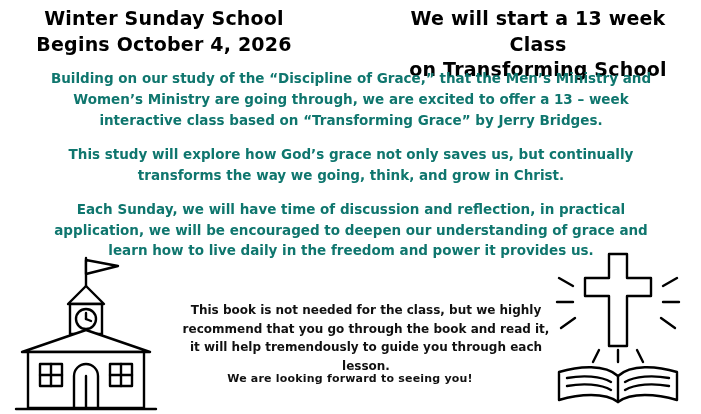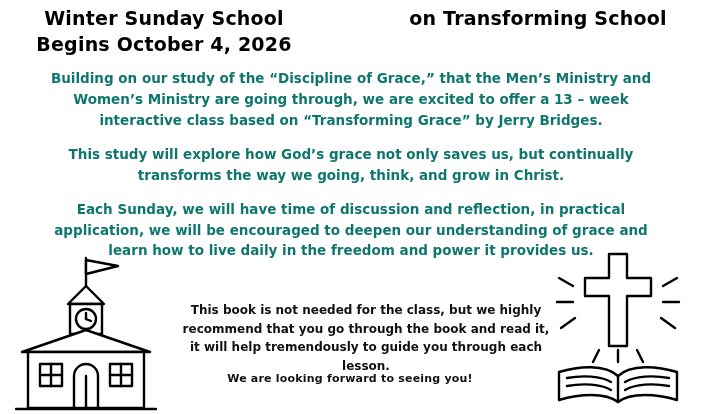--- a/index.html
+++ b/index.html
@@ -110,20 +110,21 @@
 <body>
 
 <div class="page">
 
   <div class="heading heading-left">
     <div>Winter Sunday School</div>
     <div>Begins October 4, 2026</div>
   </div>
 
   <div class="heading heading-right">
+    <div>We will start a 13 week Class</div>
     <div>on Transforming School</div>
   </div>
 
   <div class="body-col">
     <p class="para p1">Building on our study of the “Discipline of Grace,” that the Men’s Ministry and Women’s Ministry are going through, we are excited to offer a 13 – week interactive class based on “Transforming Grace” by Jerry Bridges.</p>
     <p class="para p2">This study will explore how God’s grace not only saves us, but continually transforms the way we going, think, and grow in Christ.</p>
     <p class="para p3">Each Sunday, we will have time of discussion and reflection, in practical application, we will be encouraged to deepen our understanding of grace and learn how to live daily in the freedom and power it provides us.</p>
   </div>
 
   <p class="para-narrow">This book is not needed for the class, but we highly recommend that you go through the book and read it, it will help tremendously to guide you through each lesson.</p>

